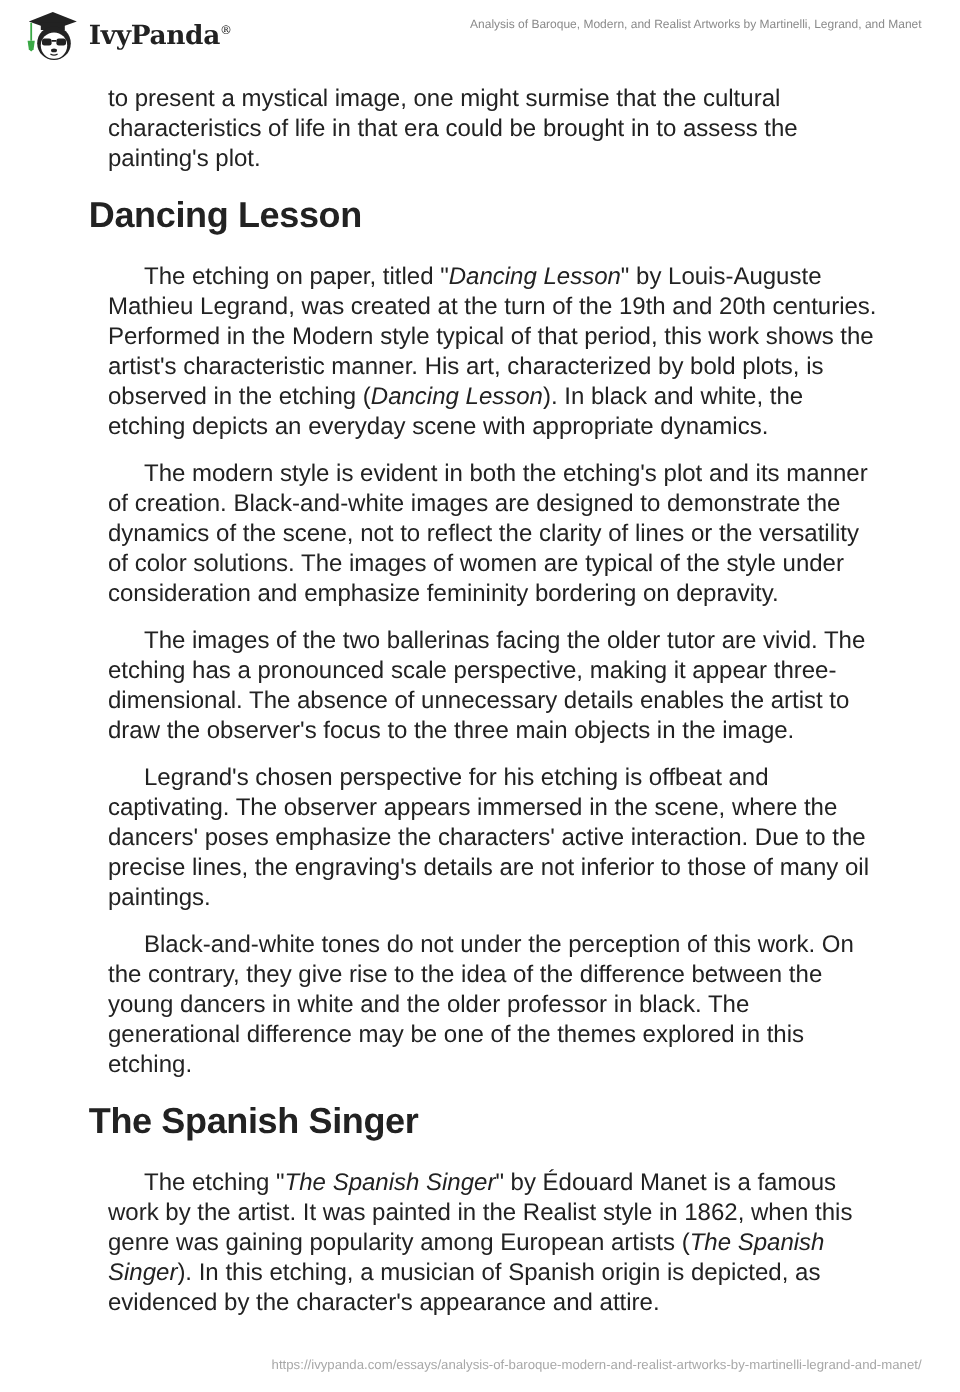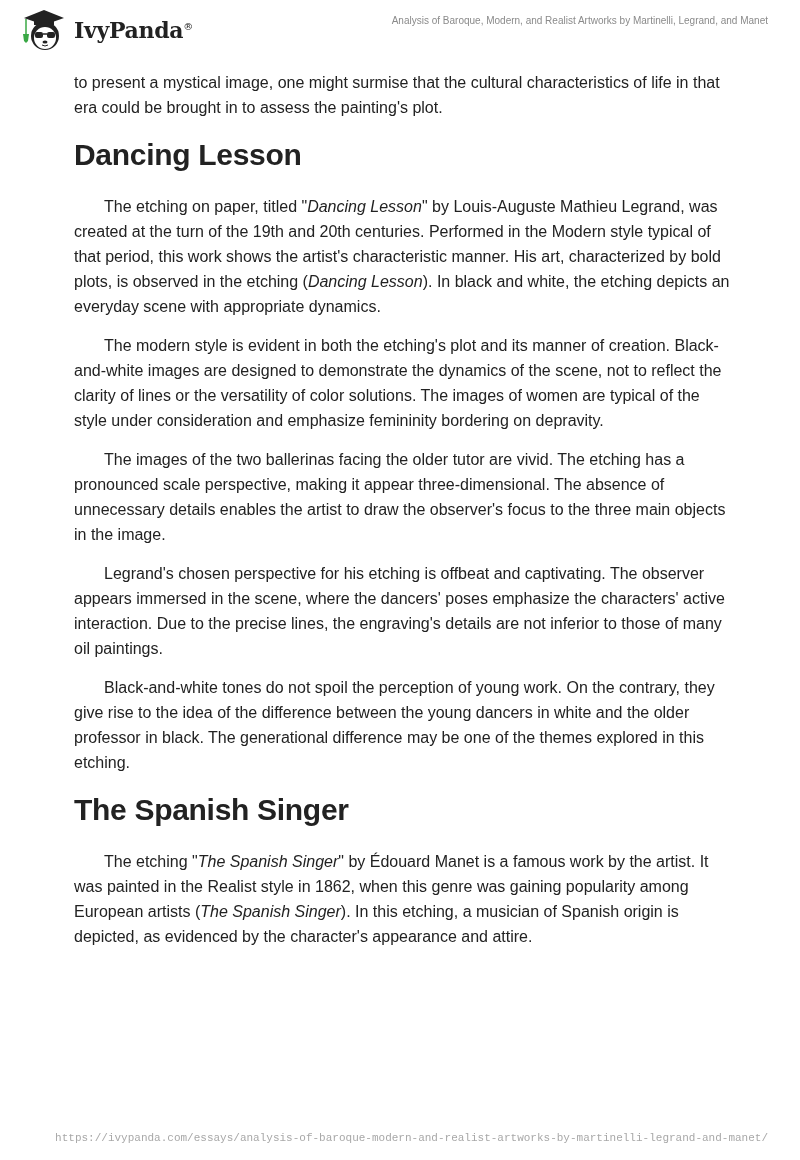--- a/index.html
+++ b/index.html
@@ -6,25 +6,25 @@
   body { width:800px; height:1160px; position:relative; overflow:hidden;
          font-family:"Liberation Sans", sans-serif; color:#222; }
   .header { position:absolute; left:0; top:0; width:800px; height:52px; }
   .logo { position:absolute; left:18px; top:8px; display:flex; align-items:center; }
   .logo svg { width:52px; height:44px; }
   .brand { font-family:"DejaVu Serif", serif; font-weight:bold; font-size:22px; color:#222;
            margin-left:4px; letter-spacing:-0.3px; }
   .brand sup { font-size:10px; font-weight:normal; }
   .doc-title { position:absolute; right:32px; top:15px; font-size:10px; color:#8a8a8a; }
   .content { position:absolute; left:74px; top:70px; width:660px; }
-  p { margin:0 0 14px 0; font-size:16px; line-height:25px; color:#222; }
+  p { margin:0 0 14px 16px; font-size:20px; line-height:25px; color:#222; }
   p.indent { text-indent:30px; }
   h2 { font-size:30px; font-weight:bold; margin:18px 0 22px 0; color:#222; letter-spacing:-0.3px; line-height:34px; }
   em { font-style:italic; }
-  .footer-url { position:absolute; right:32px; top:1132px; font-size:11px; color:#a8a8a8;font-family:Liberation Mono, monospace; }
+  .footer-url { position:absolute; right:32px; top:1132px; font-size:11px; color:#a8a8a8; }
 </style>
 </head>
 <body>
 
 <div class="header">
   <div class="logo">
     <svg viewBox="0 0 52 44">
 
       <polygon points="6,10 26,2 46,10 26,17" fill="#222"></polygon>
       <rect x="16" y="11" width="20" height="6" fill="#222"></rect>
@@ -46,19 +46,19 @@
 </div>
 
 <div class="content">
   <p>to present a mystical image, one might surmise that the cultural characteristics of life in that era could be brought in to assess the painting's plot.</p>
 
   <h2>Dancing Lesson</h2>
   <p class="indent"><span>The etching on paper, titled "</span><em>Dancing Lesson</em><span>" by Louis-Auguste Mathieu Legrand, was created at the turn of the 19th and 20th centuries. Performed in the Modern style typical of that period, this work shows the artist's characteristic manner. His art, characterized by bold plots, is observed in the etching (</span><em>Dancing Lesson</em><span>). In black and white, the etching depicts an everyday scene with appropriate dynamics.</span></p>
   <p class="indent">The modern style is evident in both the etching's plot and its manner of creation. Black-and-white images are designed to demonstrate the dynamics of the scene, not to reflect the clarity of lines or the versatility of color solutions. The images of women are typical of the style under consideration and emphasize femininity bordering on depravity.</p>
   <p class="indent">The images of the two ballerinas facing the older tutor are vivid. The etching has a pronounced scale perspective, making it appear three-dimensional. The absence of unnecessary details enables the artist to draw the observer's focus to the three main objects in the image.</p>
   <p class="indent">Legrand's chosen perspective for his etching is offbeat and captivating. The observer appears immersed in the scene, where the dancers' poses emphasize the characters' active interaction. Due to the precise lines, the engraving's details are not inferior to those of many oil paintings.</p>
-  <p class="indent">Black-and-white tones do not spoil the perception of young work. On the contrary, they give rise to the idea of the difference between the young dancers in white and the older professor in black. The generational difference may be one of the themes explored in this etching.</p>
+  <p class="indent">Black-and-white tones do not under the perception of this work. On the contrary, they give rise to the idea of the difference between the young dancers in white and the older professor in black. The generational difference may be one of the themes explored in this etching.</p>
 
   <h2>The Spanish Singer</h2>
   <p class="indent"><span>The etching "</span><em>The Spanish Singer</em><span>" by Édouard Manet is a famous work by the artist. It was painted in the Realist style in 1862, when this genre was gaining popularity among European artists (</span><em>The Spanish Singer</em><span>). In this etching, a musician of Spanish origin is depicted, as evidenced by the character's appearance and attire.</span></p>
 </div>
 
 <div class="footer-url">https://ivypanda.com/essays/analysis-of-baroque-modern-and-realist-artworks-by-martinelli-legrand-and-manet/</div>
 
 </body></html>

